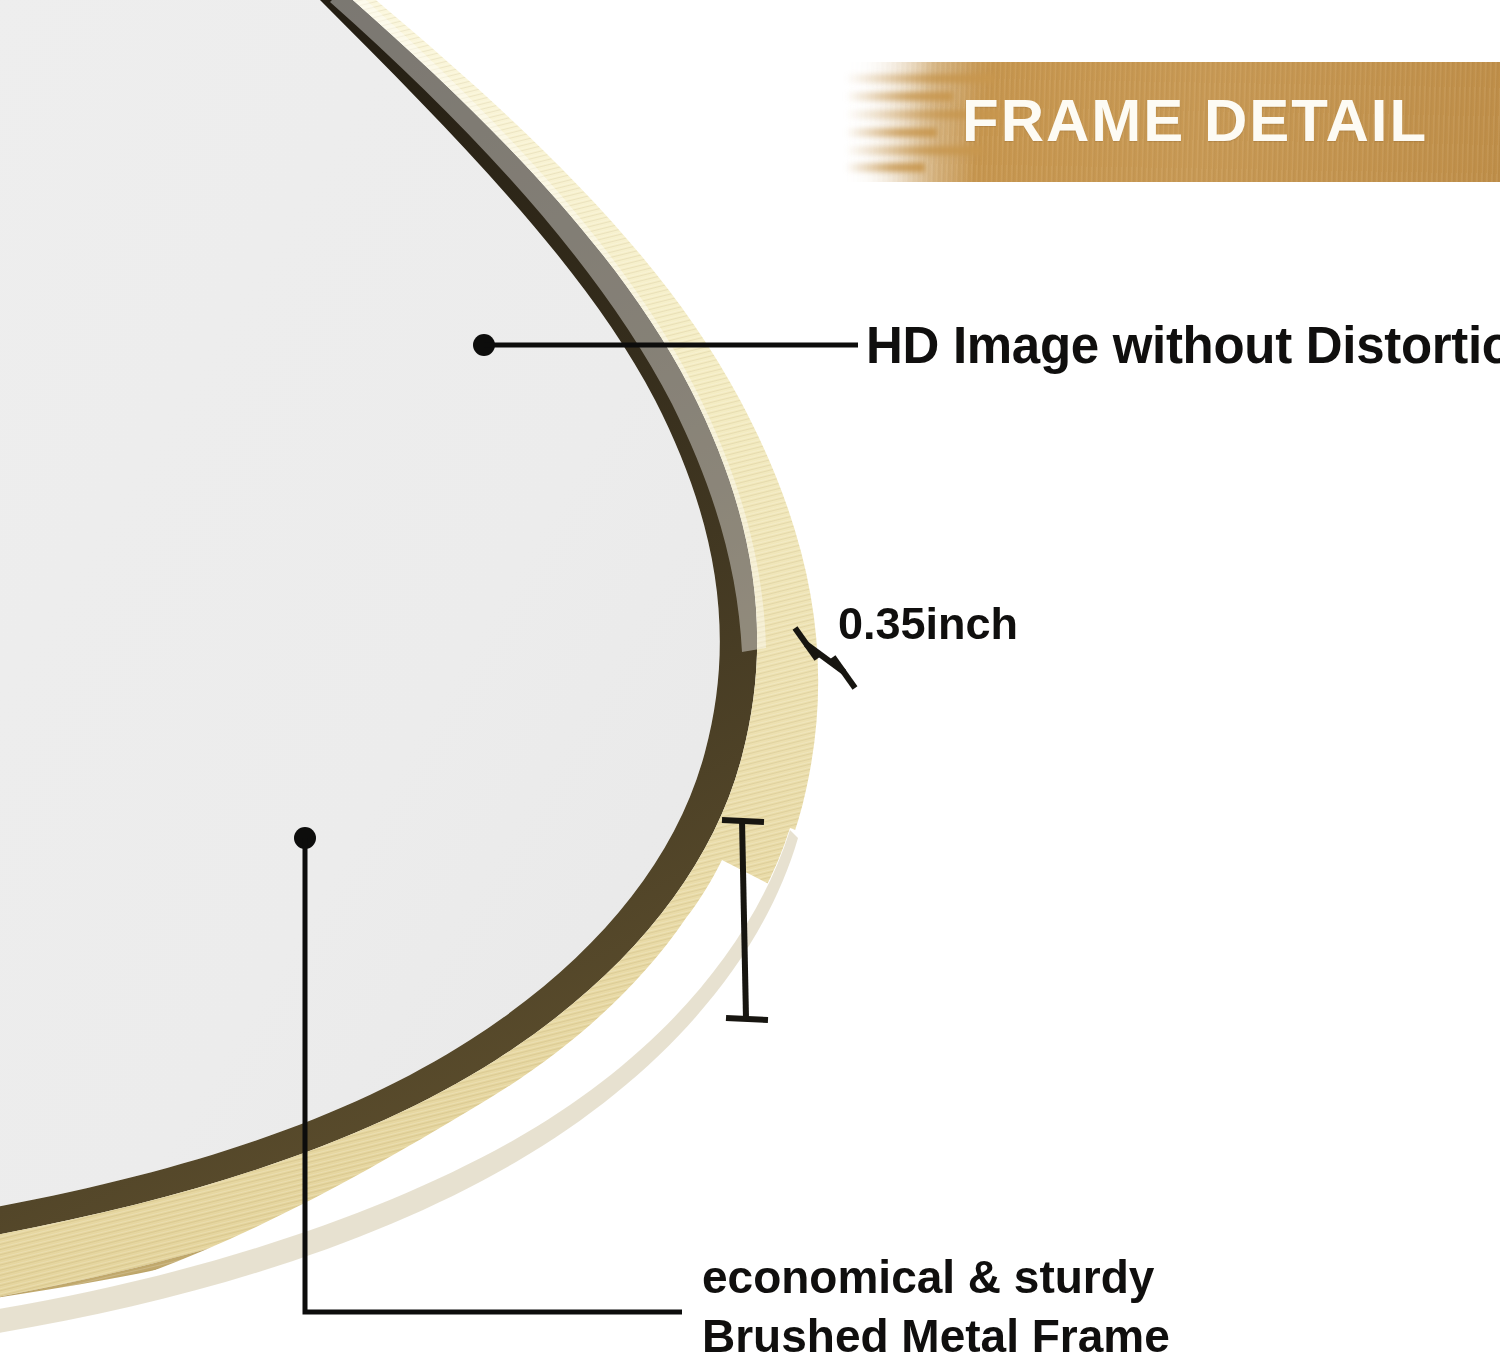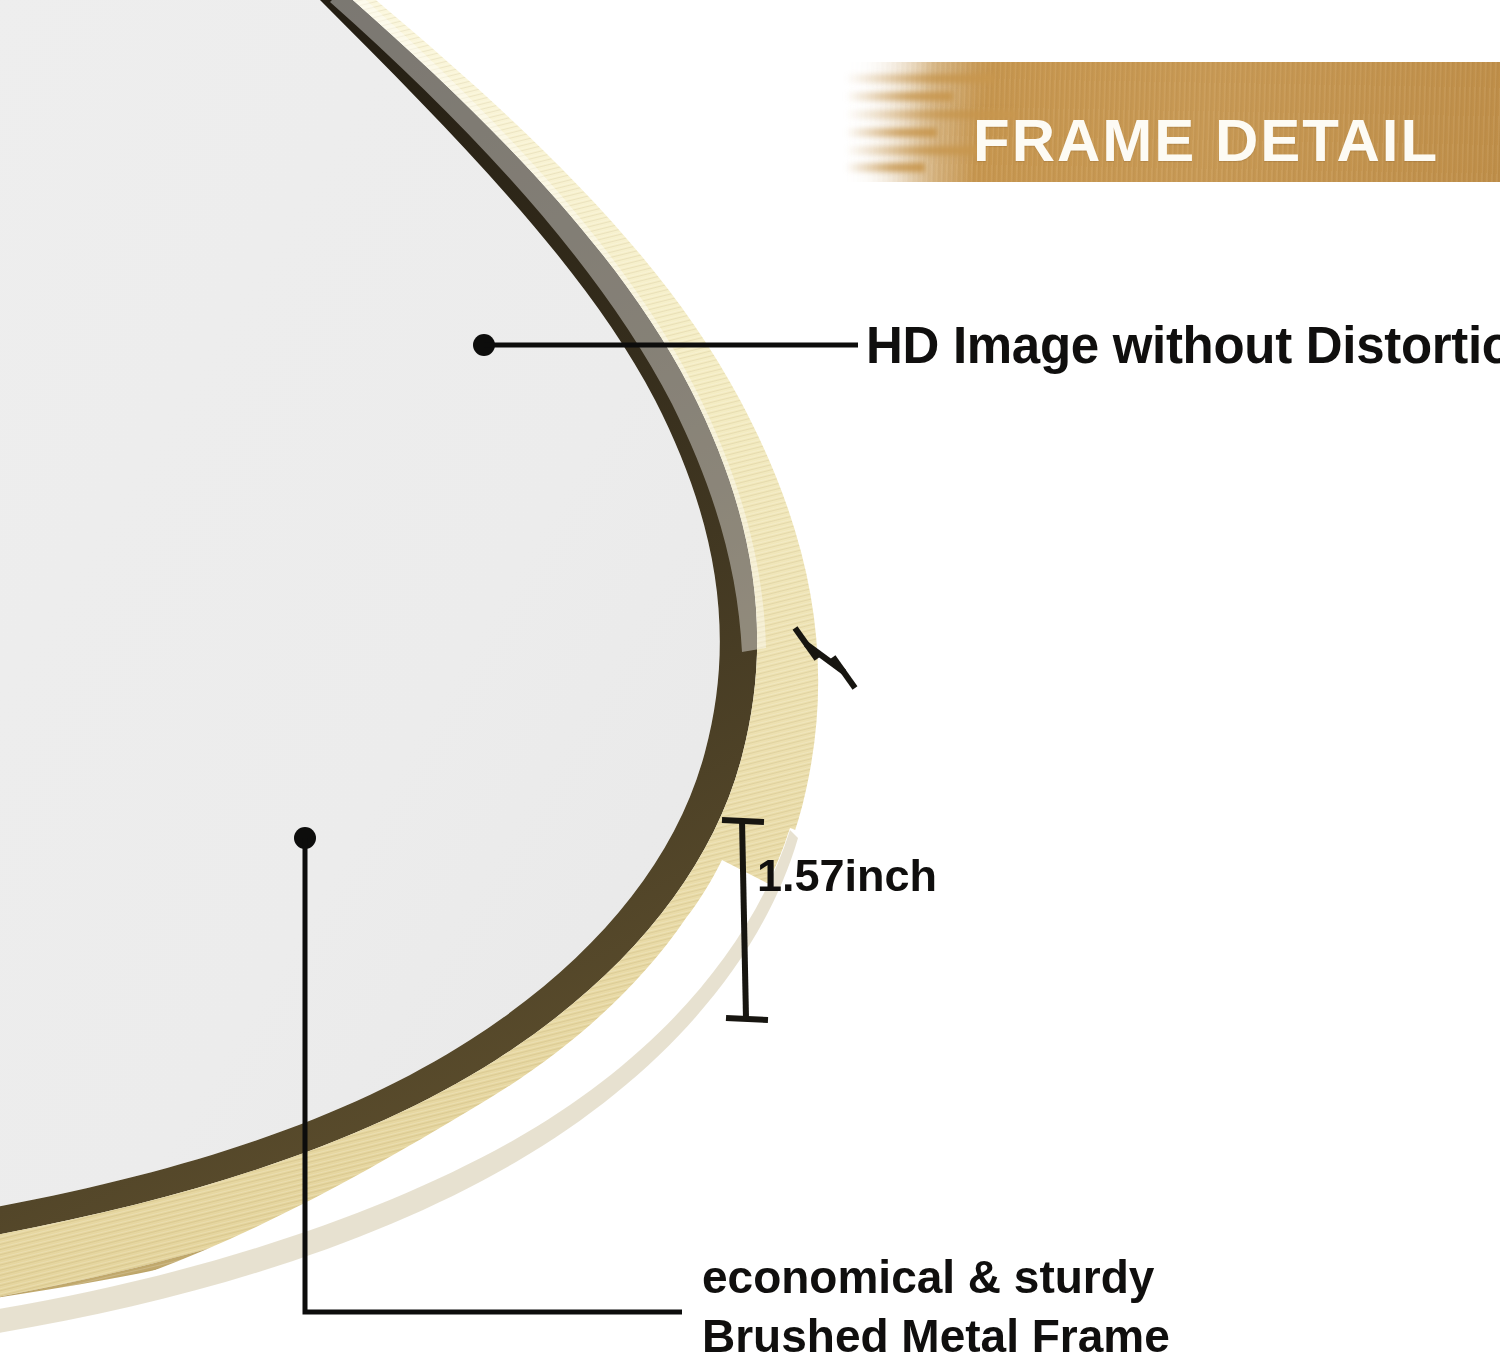--- a/index.html
+++ b/index.html
@@ -66,30 +66,29 @@
   
   .brush-streak {
     position: absolute;
     left: 0;
     height: 9px;
     background: linear-gradient(to right, rgba(190,140,66,0) 0%, rgba(197,148,75,0.75) 60%, rgba(200,151,79,0.95) 100%);
     filter: blur(2.5px);
   }
   .banner-title {
     position: absolute;
-    left: 128px;
+    left: 117px;
     top: 50%;
     transform: translateY(-52%);
     color: #fdfbf4;
     font-size: 60px;
     font-weight: bold;
     letter-spacing: 2px;
     white-space: nowrap;
     text-shadow: 0 1px 1px rgba(120,85,35,0.25);
-    margin-top: 20px;
   }
 
   
   .anno {
     position: absolute;
     color: #100f0e;
     font-weight: bold;
     white-space: nowrap;
   }
   #hd-label {
@@ -337,21 +336,21 @@
     <div class="brush-streak" style="top:30px;  width:108px;"></div>
     <div class="brush-streak" style="top:48px;  width:172px;"></div>
     <div class="brush-streak" style="top:66px;  width:92px;"></div>
     <div class="brush-streak" style="top:84px;  width:138px;"></div>
     <div class="brush-streak" style="top:101px; width:80px;"></div>
     <div class="banner-title">FRAME  DETAIL</div>
   </div>
 
   <div class="anno" id="hd-label">HD Image without Distortion</div>
 
-
-  <div class="anno" id="dim-157-label">1.57inch</div>
+  <div class="anno" id="dim-035-label">0.35inch</div>
+
 
   <div class="anno" id="brushed-block">
     <div>economical &amp; sturdy</div>
     <div>Brushed Metal Frame</div>
   </div>
 
 </div>
 
 </body></html>

